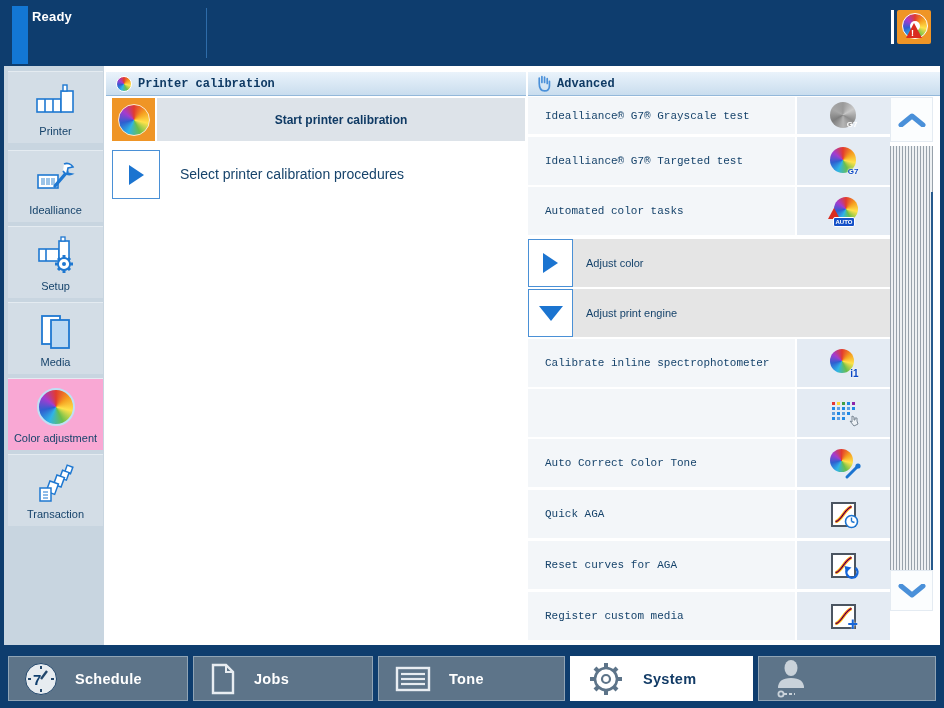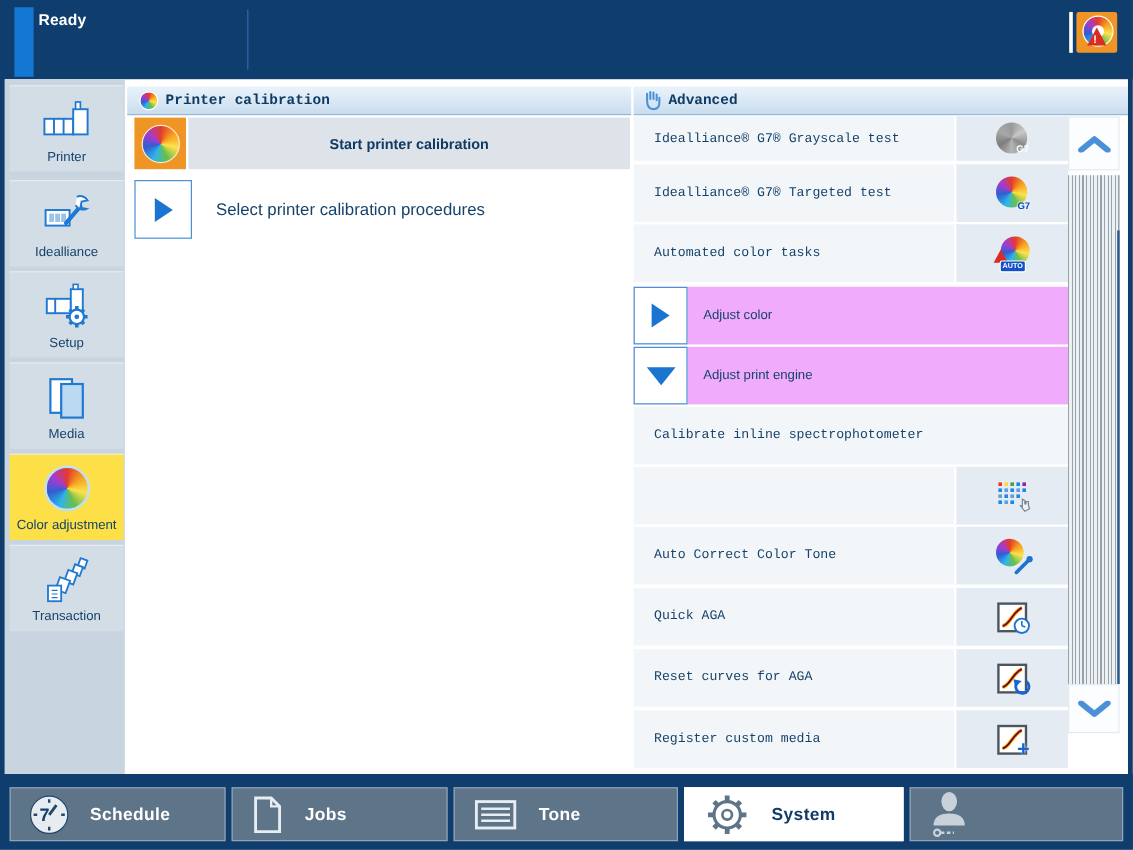--- a/index.html
+++ b/index.html
@@ -21,21 +21,21 @@
   .warn-tri{position:absolute;left:9px;top:13px;width:0;height:0;
      border-left:8px solid transparent;border-right:8px solid transparent;border-bottom:15px solid #da2c20;}
   .warn-bang{position:absolute;left:14px;top:18px;color:#fff;font-size:9px;font-weight:bold;}
 
   
   .content{left:4px;top:66px;width:936px;height:579px;background:#fff;}
 
   
   .sidebar{left:0;top:0;width:100px;height:579px;background:#c8d5e0;}
   .tile{left:4px;width:95px;height:71px;background:#d3dde6;border-top:1px solid #e4ebf1;cursor:pointer;}
-  .tile.sel{background:#fde047;}
+  .tile.sel{background:#f9a8d4;}
   .tile-icon{position:absolute;left:0;top:6px;width:95px;height:44px;display:flex;align-items:center;justify-content:center;}
   .tile-label{position:absolute;left:0;bottom:6px;width:95px;text-align:center;font-size:11px;color:#16436b;}
   .wheel{display:inline-block;border-radius:50%;
      background:conic-gradient(#e23b2e,#f59d1f,#ffe24a,#6abf4b,#2fb4e8,#2f5fd0,#a43bd0,#e23b2e);}
   .wheel.gray{background:conic-gradient(#9a9a9a,#c9c9c9,#8b8b8b,#b5b5b5,#7d7d7d,#a8a8a8,#9a9a9a);}
 
   
   .phead{height:23px;background:linear-gradient(#eaf3fb,#c9ddee);border-bottom:1px solid #93b8da;
      display:flex;align-items:center;font-family:Liberation Mono, monospace;}
   .phead-title{font-size:12px;font-weight:bold;color:#0f3a64;margin-left:6px;}
@@ -50,21 +50,21 @@
   .sel-label{left:176px;top:84px;height:48px;display:flex;align-items:center;font-size:14px;color:#16436b;}
   .tri-right{width:0;height:0;border-top:10px solid transparent;border-bottom:10px solid transparent;border-left:15px solid #1b74d0;}
   .tri-down{width:0;height:0;border-left:12px solid transparent;border-right:12px solid transparent;border-top:15px solid #1b74d0;}
 
   
   .adv-head{left:524px;top:6px;width:412px;}
   .row{left:524px;width:362px;background:#f3f6f9;cursor:pointer;}
   .row-label{position:absolute;left:17px;top:0;height:100%;display:flex;align-items:center;font-size:11px;color:#16436b;font-family:Liberation Mono, monospace;}
   .icon-cell{position:absolute;right:0;top:0;width:93px;height:100%;background:#e4ebf3;border-left:2px solid #fff;
      display:flex;align-items:center;justify-content:center;}
-  .row.exp{background:#f0abfc;}
+  .row.exp{background:#e5e5e5;}
   .exp-box{position:absolute;left:0;top:0;width:45px;height:100%;background:#fff;border:1px solid #4a90d6;
      box-sizing:border-box;display:flex;align-items:center;justify-content:center;cursor:pointer;}
   .exp-label{position:absolute;left:58px;top:0;height:100%;display:flex;align-items:center;font-size:11px;color:#16436b;}
 
   .ic-wrap{position:relative;width:28px;height:28px;}
   .badge-txt{position:absolute;font-weight:bold;font-size:8px;}
   .badge-g7w{right:0;bottom:1px;color:#fff;}
   .badge-g7b{right:-1px;bottom:-1px;color:#0b47c4;text-shadow:0 0 2px #fff,0 0 2px #fff;}
   .badge-i1{right:-1px;bottom:-2px;color:#0b47c4;font-size:10px;text-shadow:0 0 2px #fff,0 0 2px #fff;}
   .badge-auto{position:absolute;left:3px;bottom:-2px;background:#1450c8;color:#fff;font-size:6px;font-weight:bold;
@@ -249,20 +249,24 @@
 
   <div class="abs row exp" style="top:223px;height:48px">
     <div class="exp-box">
         <span class="tri-down"></span>
       </div>
     <span class="exp-label">Adjust print engine</span>
   </div>
 
   <div class="abs row" style="top:273px;height:48px">
     <span class="row-label">Calibrate inline spectrophotometer</span>
+    <div class="icon-cell">
+      <span class="ic-wrap"><span class="wheel" style="width:24px;height:24px"></span>
+        <span class="badge-txt badge-i1">i1</span></span>
+    </div>
   </div>
 
   <div class="abs row" style="top:323px;height:48px">
     <div class="icon-cell">
       <span class="shade-grid">
         <span class="sq" style="left:0;top:0;background:#e53935"></span>
           <span class="sq" style="left:5px;top:0;background:#fdd835"></span>
           <span class="sq" style="left:10px;top:0;background:#43a047"></span>
           <span class="sq" style="left:15px;top:0;background:#1e88e5"></span>
           <span class="sq" style="left:20px;top:0;background:#8e24aa"></span>

